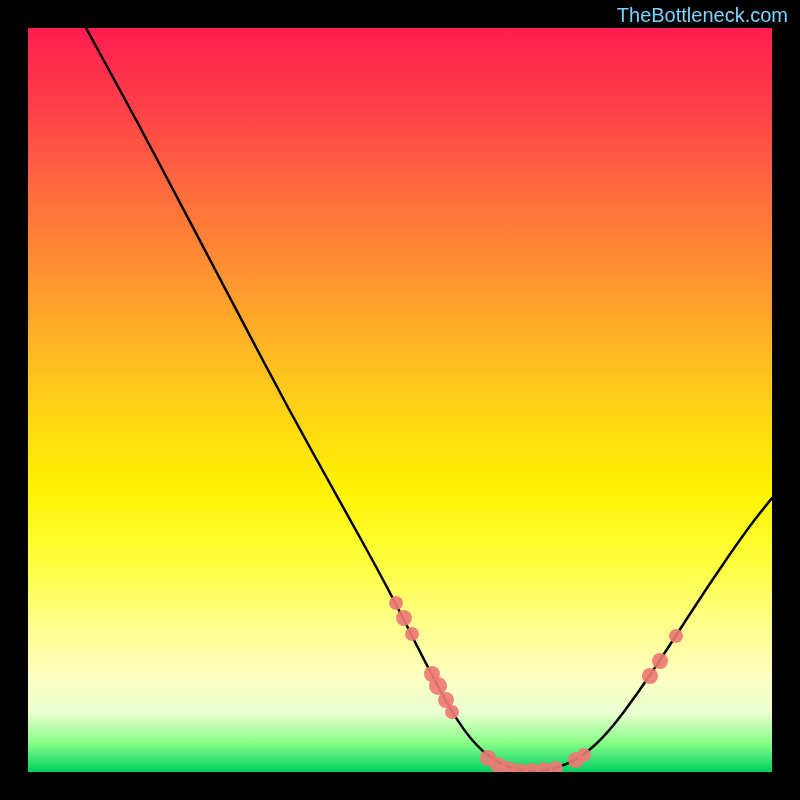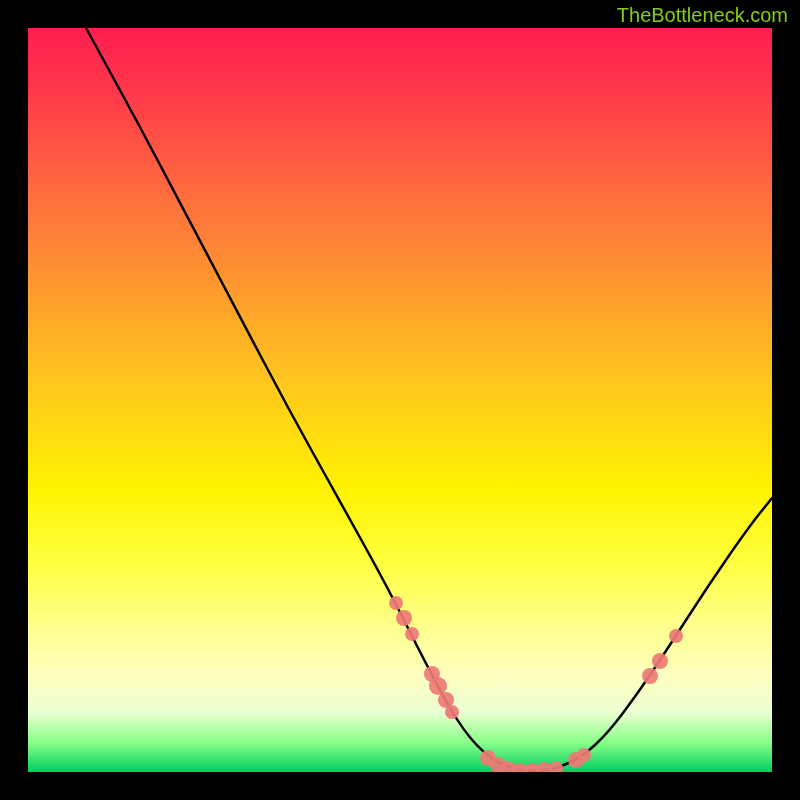--- a/index.html
+++ b/index.html
@@ -7,21 +7,21 @@
     width: 800px;
     height: 800px;
     background: #000;
     position: relative;
     font-family: Arial, sans-serif;
   }
   .watermark {
     position: absolute;
     top: 4px;
     right: 12px;
-    color: #84cc16;
+    color: #7dd3fc;
     font-size: 20px;
     font-weight: normal;
     z-index: 10;
   }
   .plot-area {
     position: absolute;
     left: 28px;
     top: 28px;
     width: 744px;
     height: 744px;

